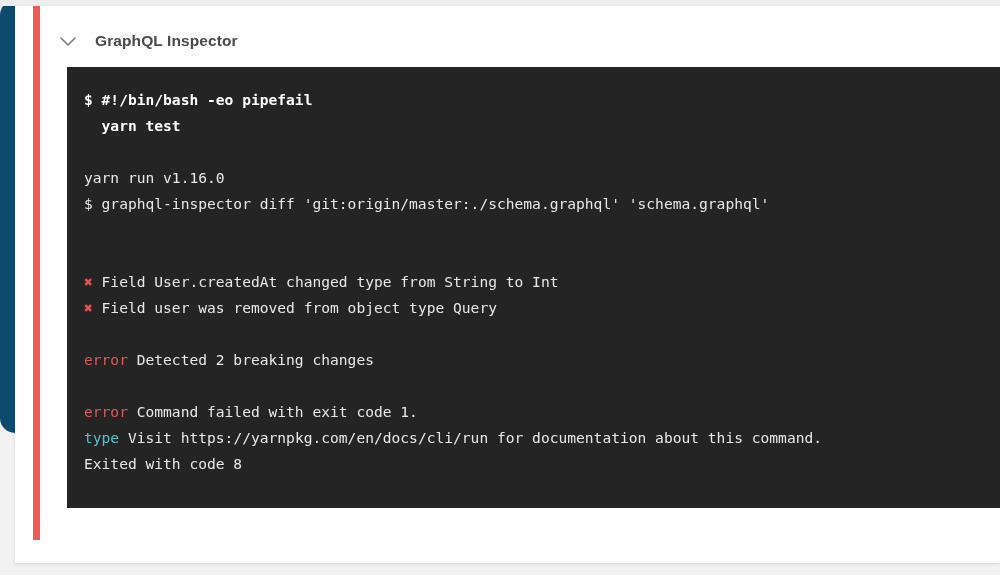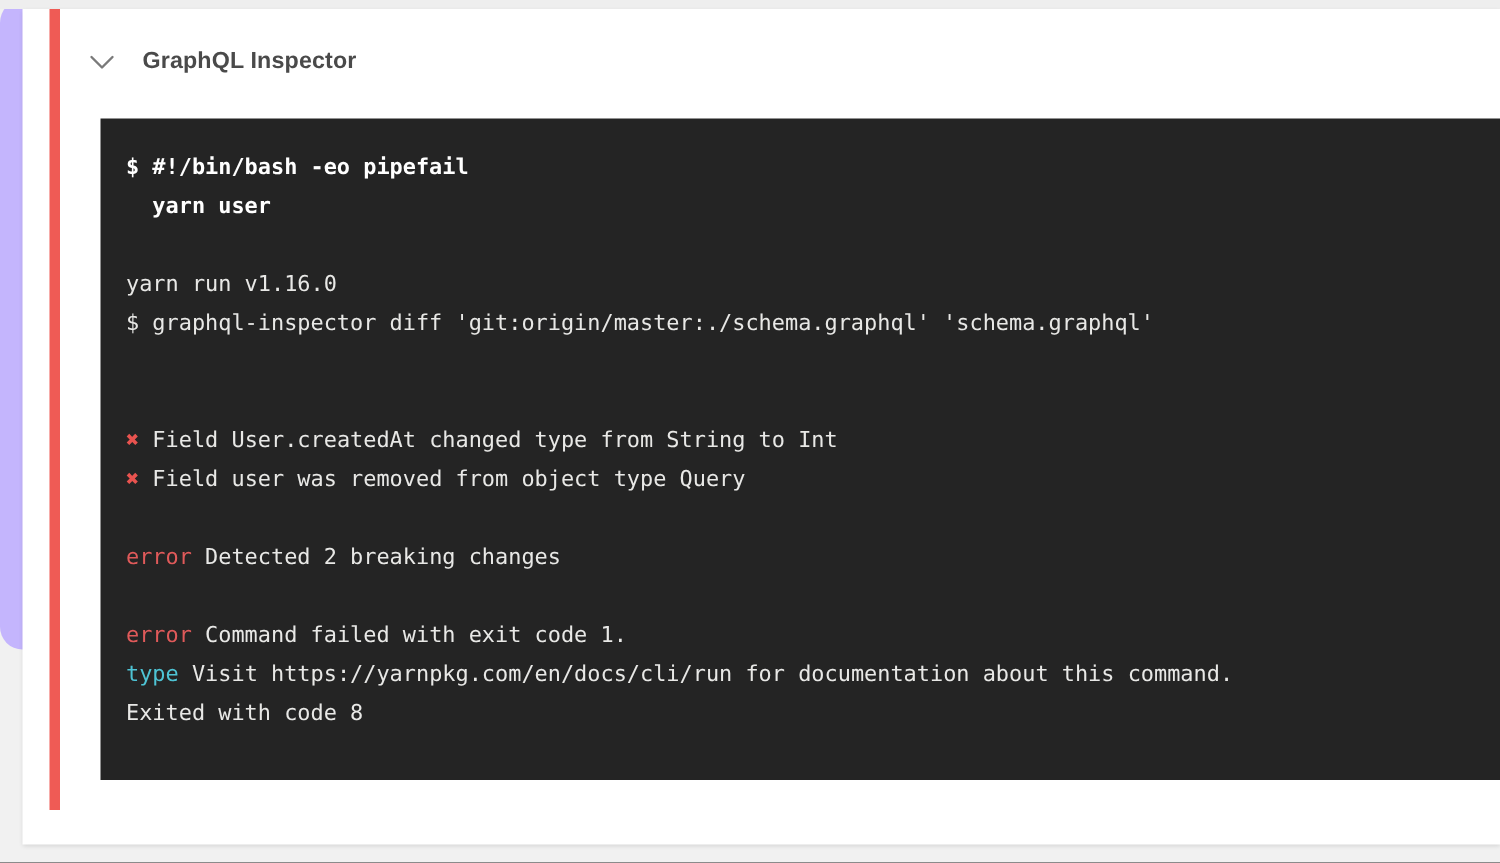--- a/index.html
+++ b/index.html
@@ -11,21 +11,21 @@
     height: 575px;
     background: #f1f1f1;
     font-family: "Liberation Sans", sans-serif;
     overflow: hidden;
   }
 
   .page {
     position: relative;
     width: 1000px;
     height: 433px;
-    background: #c4b5fd;
+    background: #0c4a6e;
     border-radius: 15px;
   }
 
   
   .top-strip {
     position: absolute;
     left: 0;
     top: 0;
     width: 1000px;
     height: 6px;
@@ -76,21 +76,21 @@
     font-size: 15.5px;
     font-weight: bold;
     color: #4a4a4a;
     letter-spacing: 0.1px;
     white-space: nowrap;
   }
 
   .terminal {
     position: absolute;
     left: 52px;
-    top: 73px;
+    top: 61px;
     width: 933px;
     height: 441px;
     background: #242424;
     box-sizing: border-box;
     padding: 20px 18px 18px 17px;
     overflow: hidden;
   }
 
   .term-line {
     font-family: "DejaVu Sans Mono", "Liberation Mono", monospace;
@@ -134,21 +134,21 @@
       <span class="chevron-icon">
         <svg width="26" height="26" viewBox="0 0 26 26" fill="none" xmlns="http://www.w3.org/2000/svg">
           <path d="M6 10 L13 17 L20 10" stroke="#7a7a7a" stroke-width="1.6" fill="none" stroke-linecap="round" stroke-linejoin="round"></path>
         </svg>
       </span>
       <span class="header-title">GraphQL Inspector</span>
     </div>
 
     <div class="terminal">
       <div class="term-line bold">$ #!/bin/bash -eo pipefail</div>
-      <div class="term-line bold">  yarn user</div>
+      <div class="term-line bold">  yarn test</div>
       <div class="term-line blank">&nbsp;</div>
       <div class="term-line">yarn run v1.16.0</div>
       <div class="term-line">$ graphql-inspector diff 'git:origin/master:./schema.graphql' 'schema.graphql'</div>
       <div class="term-line blank">&nbsp;</div>
       <div class="term-line blank">&nbsp;</div>
       <div class="term-line"><span class="mark-error">✖</span><span> Field User.createdAt changed type from String to Int</span></div>
       <div class="term-line"><span class="mark-error">✖</span><span> Field user was removed from object type Query</span></div>
       <div class="term-line blank">&nbsp;</div>
       <div class="term-line"><span class="tag-error">error</span><span> Detected 2 breaking changes</span></div>
       <div class="term-line blank">&nbsp;</div>

